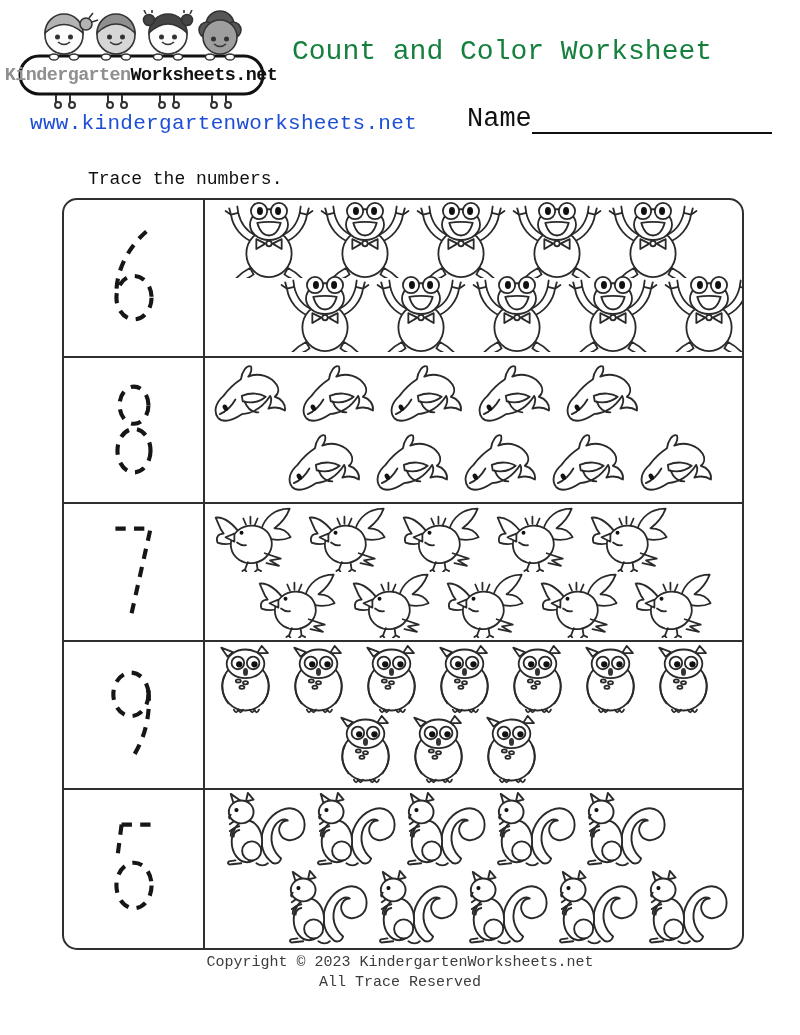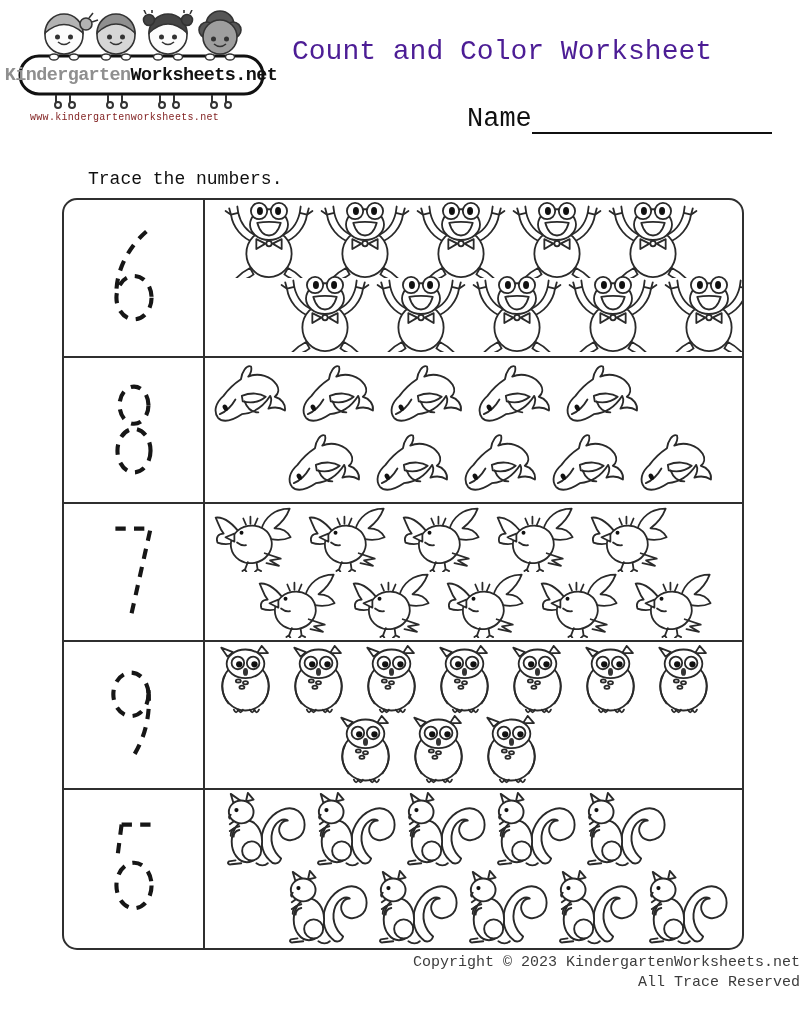--- a/index.html
+++ b/index.html
@@ -9,24 +9,24 @@
 
   
   .logo-wrap{position:absolute;left:16px;top:10px;width:252px;height:104px;}
   .logo-svg{position:absolute;left:0;top:0;}
   .pill-text{position:absolute;left:3px;top:46px;width:244px;height:38px;
              display:flex;align-items:center;justify-content:center;
              font-weight:bold;font-size:19px;letter-spacing:-0.6px;white-space:nowrap;
              transform:scaleX(0.97);}
   .brand-gray{color:#8f8f8f;}
   .brand-black{color:#111;}
-  .logo-url{position:absolute;left:30px;top:112px;font-size:10px;color:#7f1d1d;letter-spacing:0.3px;}
+  .logo-url{position:absolute;left:30px;top:112px;font-size:21px;color:#1d4ed8;letter-spacing:0.3px;}
 
   
-  .page-title{position:absolute;left:292px;top:36px;font-size:28px;color:#4c1d95;}
+  .page-title{position:absolute;left:292px;top:36px;font-size:28px;color:#15803d;}
   .name-row{position:absolute;left:443px;top:100px;display:flex;align-items:flex-end;}
   .name-label{font-size:27px;margin-left:24px;}
   .name-line{width:240px;height:32px;border-bottom:2px solid #101010;}
 
   .instructions{position:absolute;left:88px;top:141px;font-size:18px;line-height:23px;color:#101010;margin-top:27px;}
 
   
   .sheet{position:absolute;left:62px;top:198px;width:678px;background:#fff;
          border:2px solid #2f2f2f;border-radius:15px;overflow:hidden;}
   .w-row{display:flex;border-top:2px solid #2f2f2f;}
@@ -34,21 +34,21 @@
   .num-cell{flex:0 0 139px;width:139px;border-right:2px solid #2f2f2f;
             display:flex;align-items:center;justify-content:center;}
   .img-cell{flex:1;overflow:hidden;}
   .img-line{display:flex;}
   .img-line svg{flex:0 0 auto;}
 
   .digit path,.digit ellipse{fill:none;stroke:#161616;stroke-width:4;
             stroke-dasharray:10 8;stroke-linecap:butt;}
 
   
-  .footer{position:absolute;left:0;top:953px;width:800px;text-align:right;
+  .footer{position:absolute;left:0;top:953px;width:800px;text-align:center;
           font-size:15px;line-height:20px;color:#3c3c3c;}
 </style>
 </head>
 <body>
 
 <div class="page">
 
   <div class="logo-wrap">
     <svg class="logo-svg" width="252" height="104" viewBox="0 0 252 104">
       <g stroke="#333" stroke-width="1.6">

